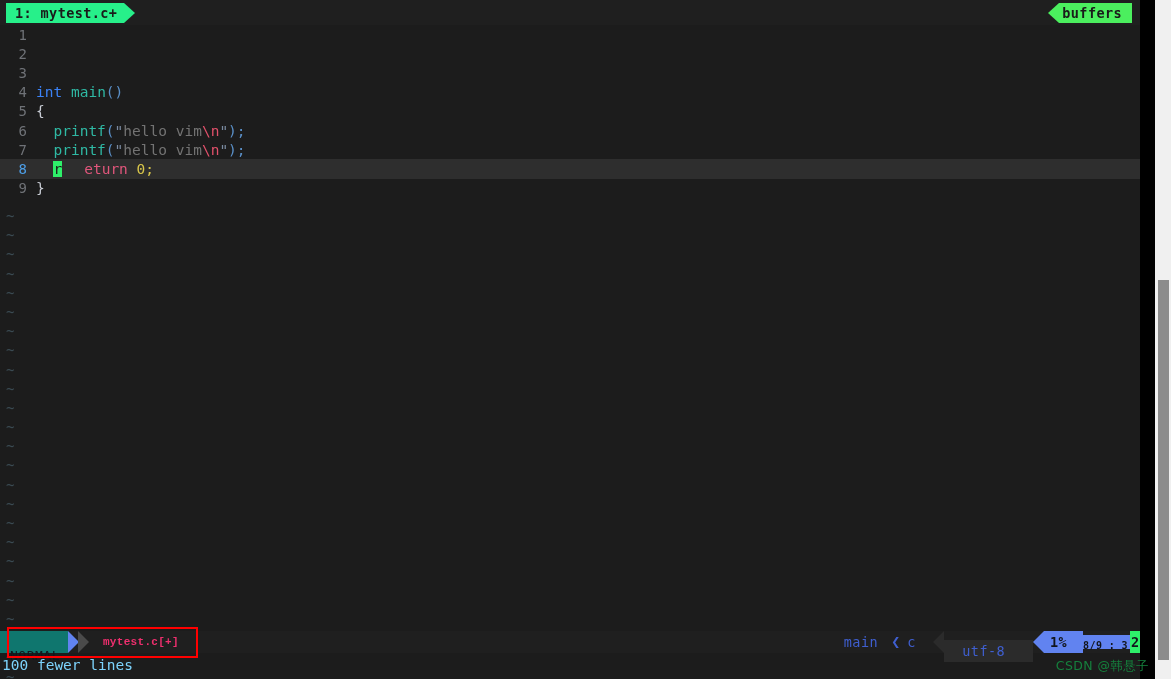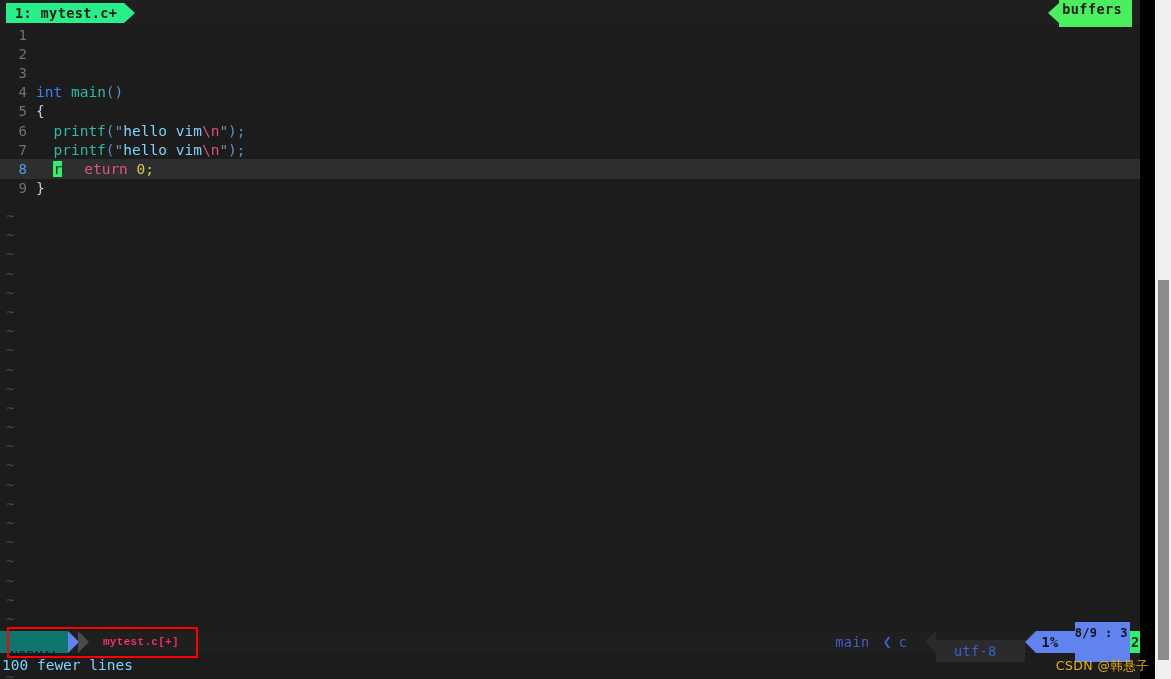--- a/index.html
+++ b/index.html
@@ -63,21 +63,21 @@
     border-bottom:10px solid transparent;
     border-right:11px solid #4bef5e;
   }
   .tab-right-body {
     background:#4bef5e;
     color:#1a1a1a;
     font-size:13.5px;
     font-weight:bold;
     line-height:20px;
     padding:0 10px 0 3px;
-    height:28px;
+    height:20px;
     letter-spacing:0.4px;
   }
 
   
   .editor {
     position:absolute;
     left:0; top:25px;
     width:1140px; bottom:0;
   }
   .code-row {
@@ -99,21 +99,21 @@
   }
   .lnum.cur { color:#4d9fe8; font-weight:normal; }
   .ctext { color:#c8ccd4; flex:1 1 auto; }
 
   
   .s-pre   { color:#7bc65c; }
   .s-inc   { color:#5fa8e8; }
   .s-type  { color:#3b82f6; }
   .s-fn    { color:#2fb9a4; }
   .s-punct { color:#5a8fc7; }
-  .s-str   { color:#7dd3fc; }
+  .s-str   { color:#737373; }
   .s-esc   { color:#e0506a; }
   .s-kw    { color:#e0567b;margin-left:22px; }
   .s-num   { color:#d8c64a; }
   .s-brace { color:#c8ccd4; }
   .s-quote { color:#7a8aa0; }
 
   .cursor-block {
     background:#2ef06a;
     color:#1a1a1a;
   }
@@ -217,24 +217,24 @@
     font-size:13.5px;
     font-weight:bold;
     line-height:22px;
     height:22px;
     padding:0 16px 0 6px;
     letter-spacing:0.4px;
   }
   .sl-pos {
     background:#6183f0;
     color:#12151c;
-    font-size:12px;
+    font-size:10px;
     font-weight:bold;
     line-height:22px;
-    height:40px;
+    height:14px;
     padding:0 2px 0 0;
     letter-spacing:0.4px;
   }
   .sl-cursor {
     background:#2ef06a;
     color:#12151c;
     font-size:13.5px;
     font-weight:bold;
     line-height:22px;
     height:22px;
@@ -276,21 +276,21 @@
     right:2px; top:280px;
     width:11px; height:380px;
     background:#8c8c8c;
     border-radius:0;
   }
 
   
   .watermark {
     position:absolute;
     right:22px; bottom:4px;
-    color:#eab308;
+    color:#15803d;
     font-size:12.5px;
     font-family:"DejaVu Sans","Liberation Sans",sans-serif;
     letter-spacing:0.4px;
     white-space:nowrap;
   }
 </style>
 </head>
 <body>
 
 <div id="root">

